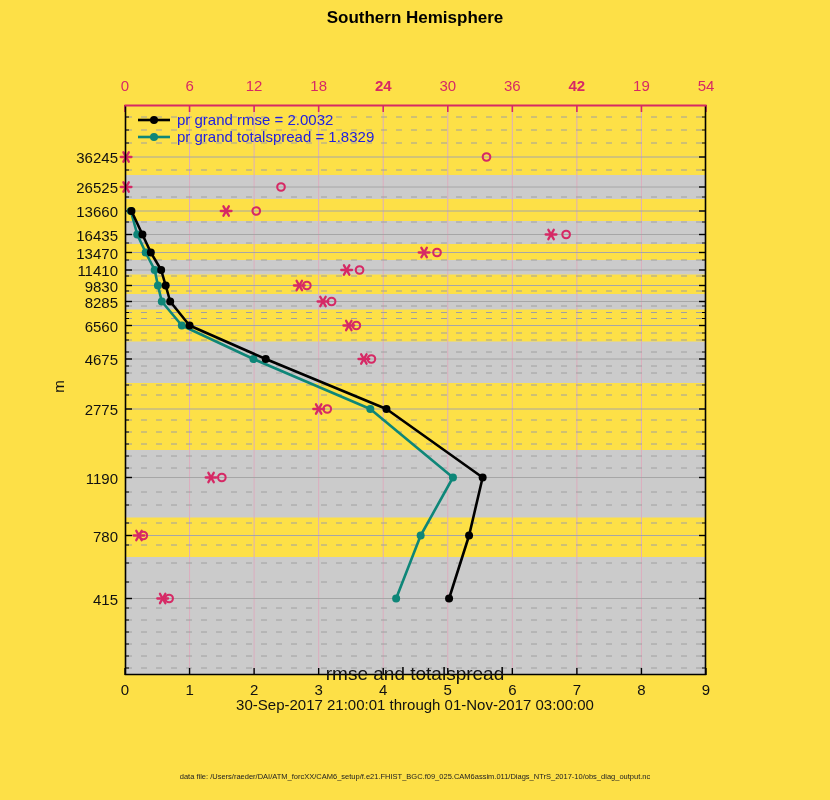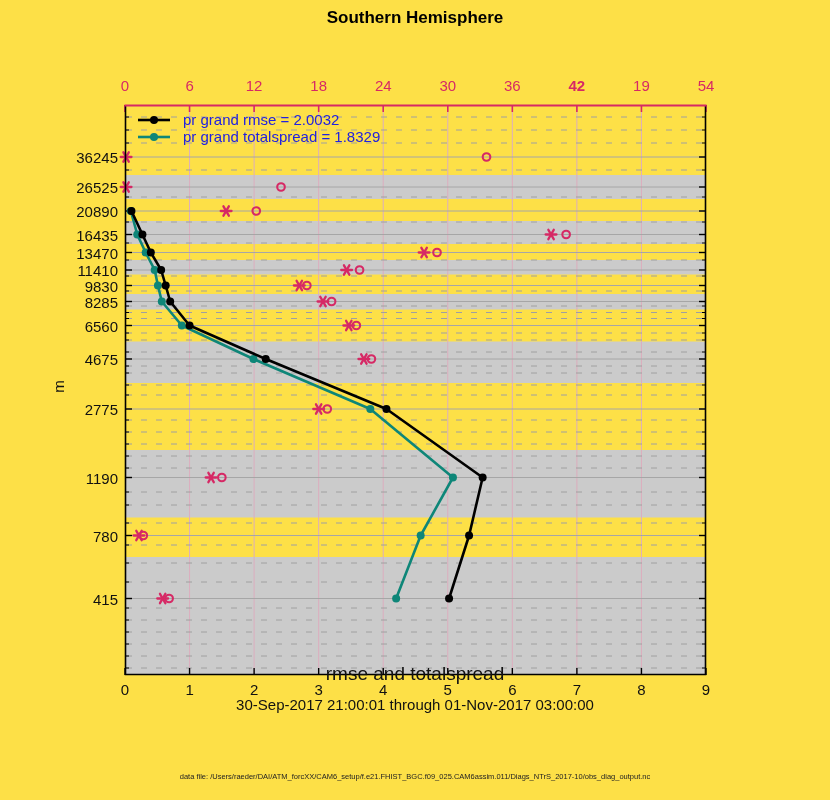--- a/index.html
+++ b/index.html
@@ -10,21 +10,21 @@
   .subtitle{position:absolute;left:415px;top:31px;transform:translateX(-50%);
          font-size:17px;font-weight:bold;color:#000;white-space:nowrap;}
   .top-label{position:absolute;left:415px;top:55px;transform:translateX(-50%);
          font-size:15px;white-space:nowrap;}
   #plot{position:absolute;left:0;top:0;}
   .tick-label{position:absolute;font-size:15px;color:#111;white-space:nowrap;}
   .tl-center{transform:translateX(-50%);}
   .yticks .tick-label{width:62px;text-align:right;}
   #legend{position:absolute;left:137px;top:111px;}
   .leg-row{display:flex;align-items:center;height:17px;}
-  .leg-row span{font-size:15px;margin-left:12px;white-space:nowrap;}
+  .leg-row span{font-size:15px;margin-left:6px;white-space:nowrap;}
   .ylab{position:absolute;left:52px;top:378px;font-size:15px;color:#111;
         transform:rotate(-90deg);transform-origin:center;}
   .xlab{position:absolute;left:415px;top:663px;transform:translateX(-50%);
         font-size:19px;color:#111;white-space:nowrap;}
   .caption{position:absolute;left:415px;top:696px;transform:translateX(-50%);
         font-size:15px;color:#111;white-space:nowrap;}
   .footer{position:absolute;left:415px;top:772px;transform:translateX(-50%);
         font-size:7.5px;color:#222;white-space:nowrap;}
 </style>
 </head>
@@ -324,21 +324,21 @@
         <path d="M 125.5 105 V 674.5 H 705.5 V 105" fill="none" stroke="#000" stroke-width="1.6"></path>
         <line x1="124.5" x2="706.5" y1="105.5" y2="105.5" stroke="#d62965" stroke-width="2"></line>
       </g>
     </svg>
 
   <div id="topTicks">
       <div class="tick-label tl-center" style="left: 125px; top: 77px; color: rgb(214, 41, 101);">0</div>
       <div class="tick-label tl-center" style="left: 189.556px; top: 77px; color: rgb(214, 41, 101);">6</div>
       <div class="tick-label tl-center" style="left: 254.111px; top: 77px; color: rgb(214, 41, 101);">12</div>
       <div class="tick-label tl-center" style="left: 318.667px; top: 77px; color: rgb(214, 41, 101);">18</div>
-      <div class="tick-label tl-center" style="left: 383.222px; top: 77px; color: rgb(214, 41, 101);">24</div>
+      <div class="tick-label tl-center" style="left: 383.222px; top: 77px; color: rgb(214, 41, 101); font-weight: bold;">24</div>
       <div class="tick-label tl-center" style="left: 447.778px; top: 77px; color: rgb(214, 41, 101);">30</div>
       <div class="tick-label tl-center" style="left: 512.333px; top: 77px; color: rgb(214, 41, 101);">36</div>
       <div class="tick-label tl-center" style="left: 576.889px; top: 77px; color: rgb(214, 41, 101); font-weight: bold;">42</div>
       <div class="tick-label tl-center" style="left: 641.444px; top: 77px; color: rgb(214, 41, 101);">19</div>
       <div class="tick-label tl-center" style="left: 706px; top: 77px; color: rgb(214, 41, 101);">54</div>
     </div>
   <div id="bottomTicks">
       <div class="tick-label tl-center" style="left: 125px; top: 681px;">0</div>
       <div class="tick-label tl-center" style="left: 189.556px; top: 681px;">1</div>
       <div class="tick-label tl-center" style="left: 254.111px; top: 681px;">2</div>
@@ -346,21 +346,21 @@
       <div class="tick-label tl-center" style="left: 383.222px; top: 681px;">4</div>
       <div class="tick-label tl-center" style="left: 447.778px; top: 681px;">5</div>
       <div class="tick-label tl-center" style="left: 512.333px; top: 681px;">6</div>
       <div class="tick-label tl-center" style="left: 576.889px; top: 681px;">7</div>
       <div class="tick-label tl-center" style="left: 641.444px; top: 681px;">8</div>
       <div class="tick-label tl-center" style="left: 706px; top: 681px;">9</div>
     </div>
   <div id="leftTicks" class="yticks">
       <div class="tick-label " style="left: 56px; top: 149px;">36245</div>
       <div class="tick-label " style="left: 56px; top: 179px;">26525</div>
-      <div class="tick-label " style="left: 56px; top: 203px;">20890</div>
+      <div class="tick-label " style="left: 56px; top: 203px;">13660</div>
       <div class="tick-label " style="left: 56px; top: 226.5px;">16435</div>
       <div class="tick-label " style="left: 56px; top: 244.5px;">13470</div>
       <div class="tick-label " style="left: 56px; top: 262px;">11410</div>
       <div class="tick-label " style="left: 56px; top: 277.5px;">9830</div>
       <div class="tick-label " style="left: 56px; top: 293.5px;">8285</div>
       <div class="tick-label " style="left: 56px; top: 317.5px;">6560</div>
       <div class="tick-label " style="left: 56px; top: 351px;">4675</div>
       <div class="tick-label " style="left: 56px; top: 401px;">2775</div>
       <div class="tick-label " style="left: 56px; top: 469.5px;">1190</div>
       <div class="tick-label " style="left: 56px; top: 527.5px;">780</div>

